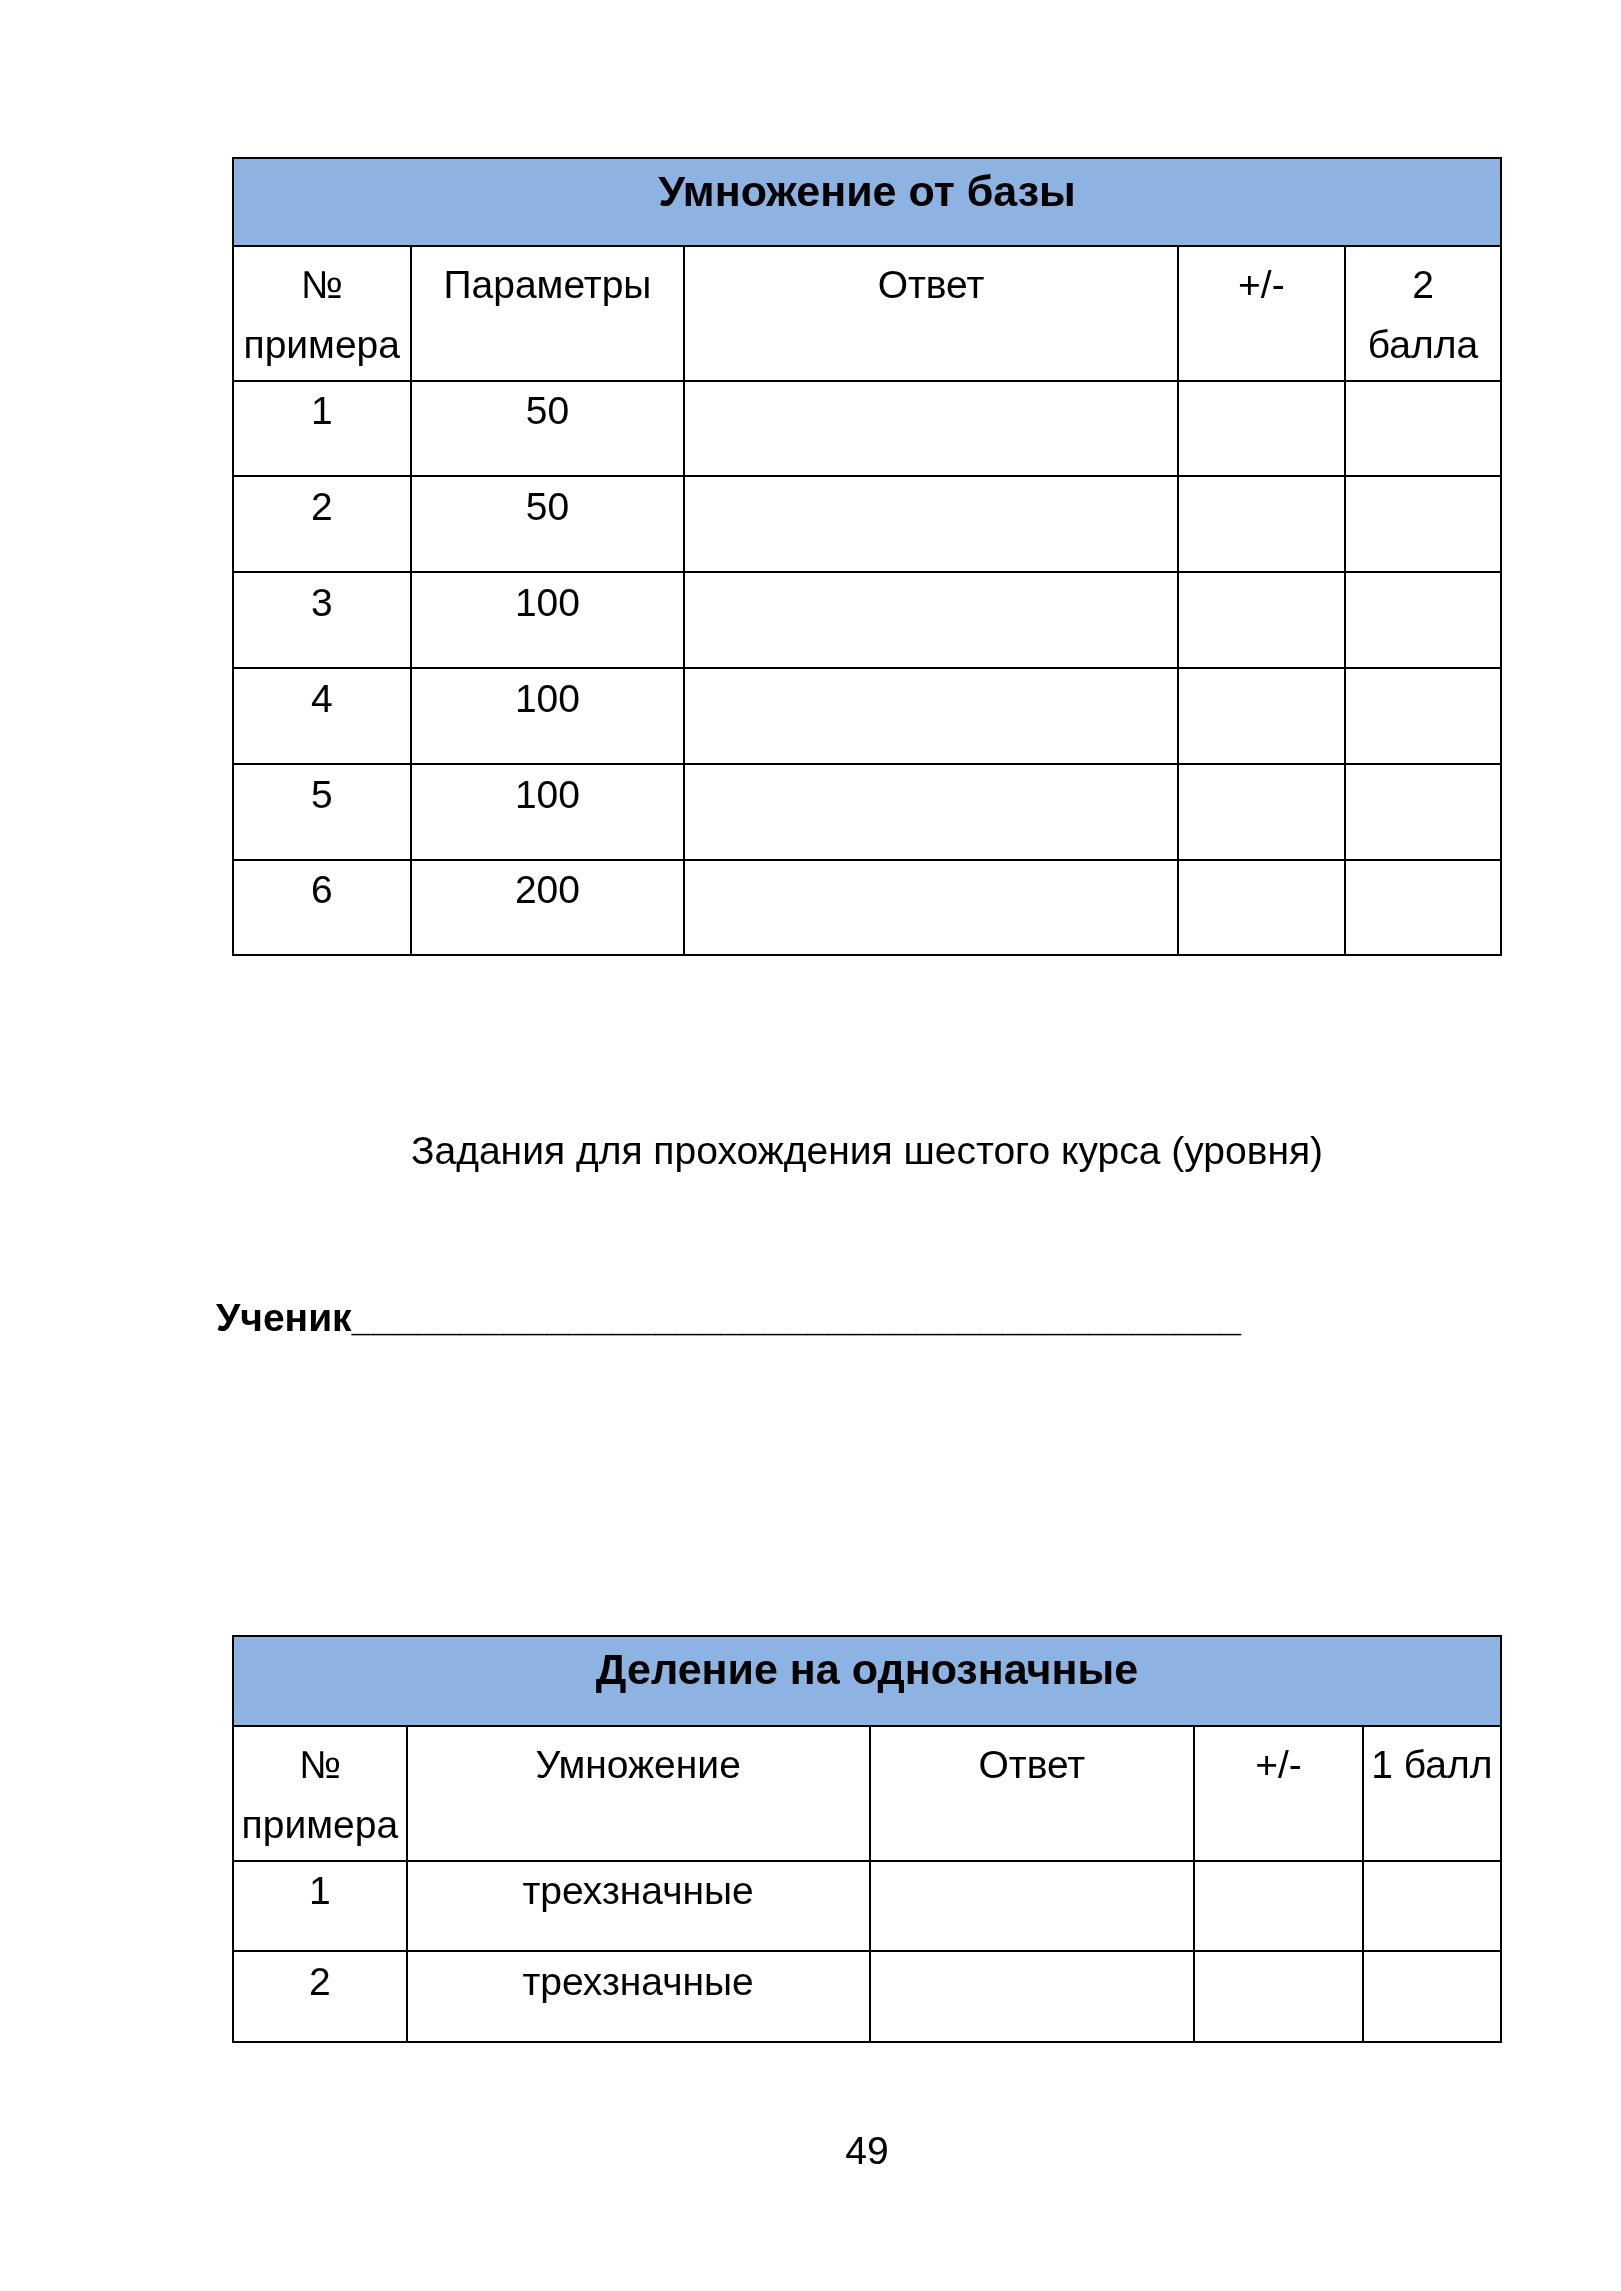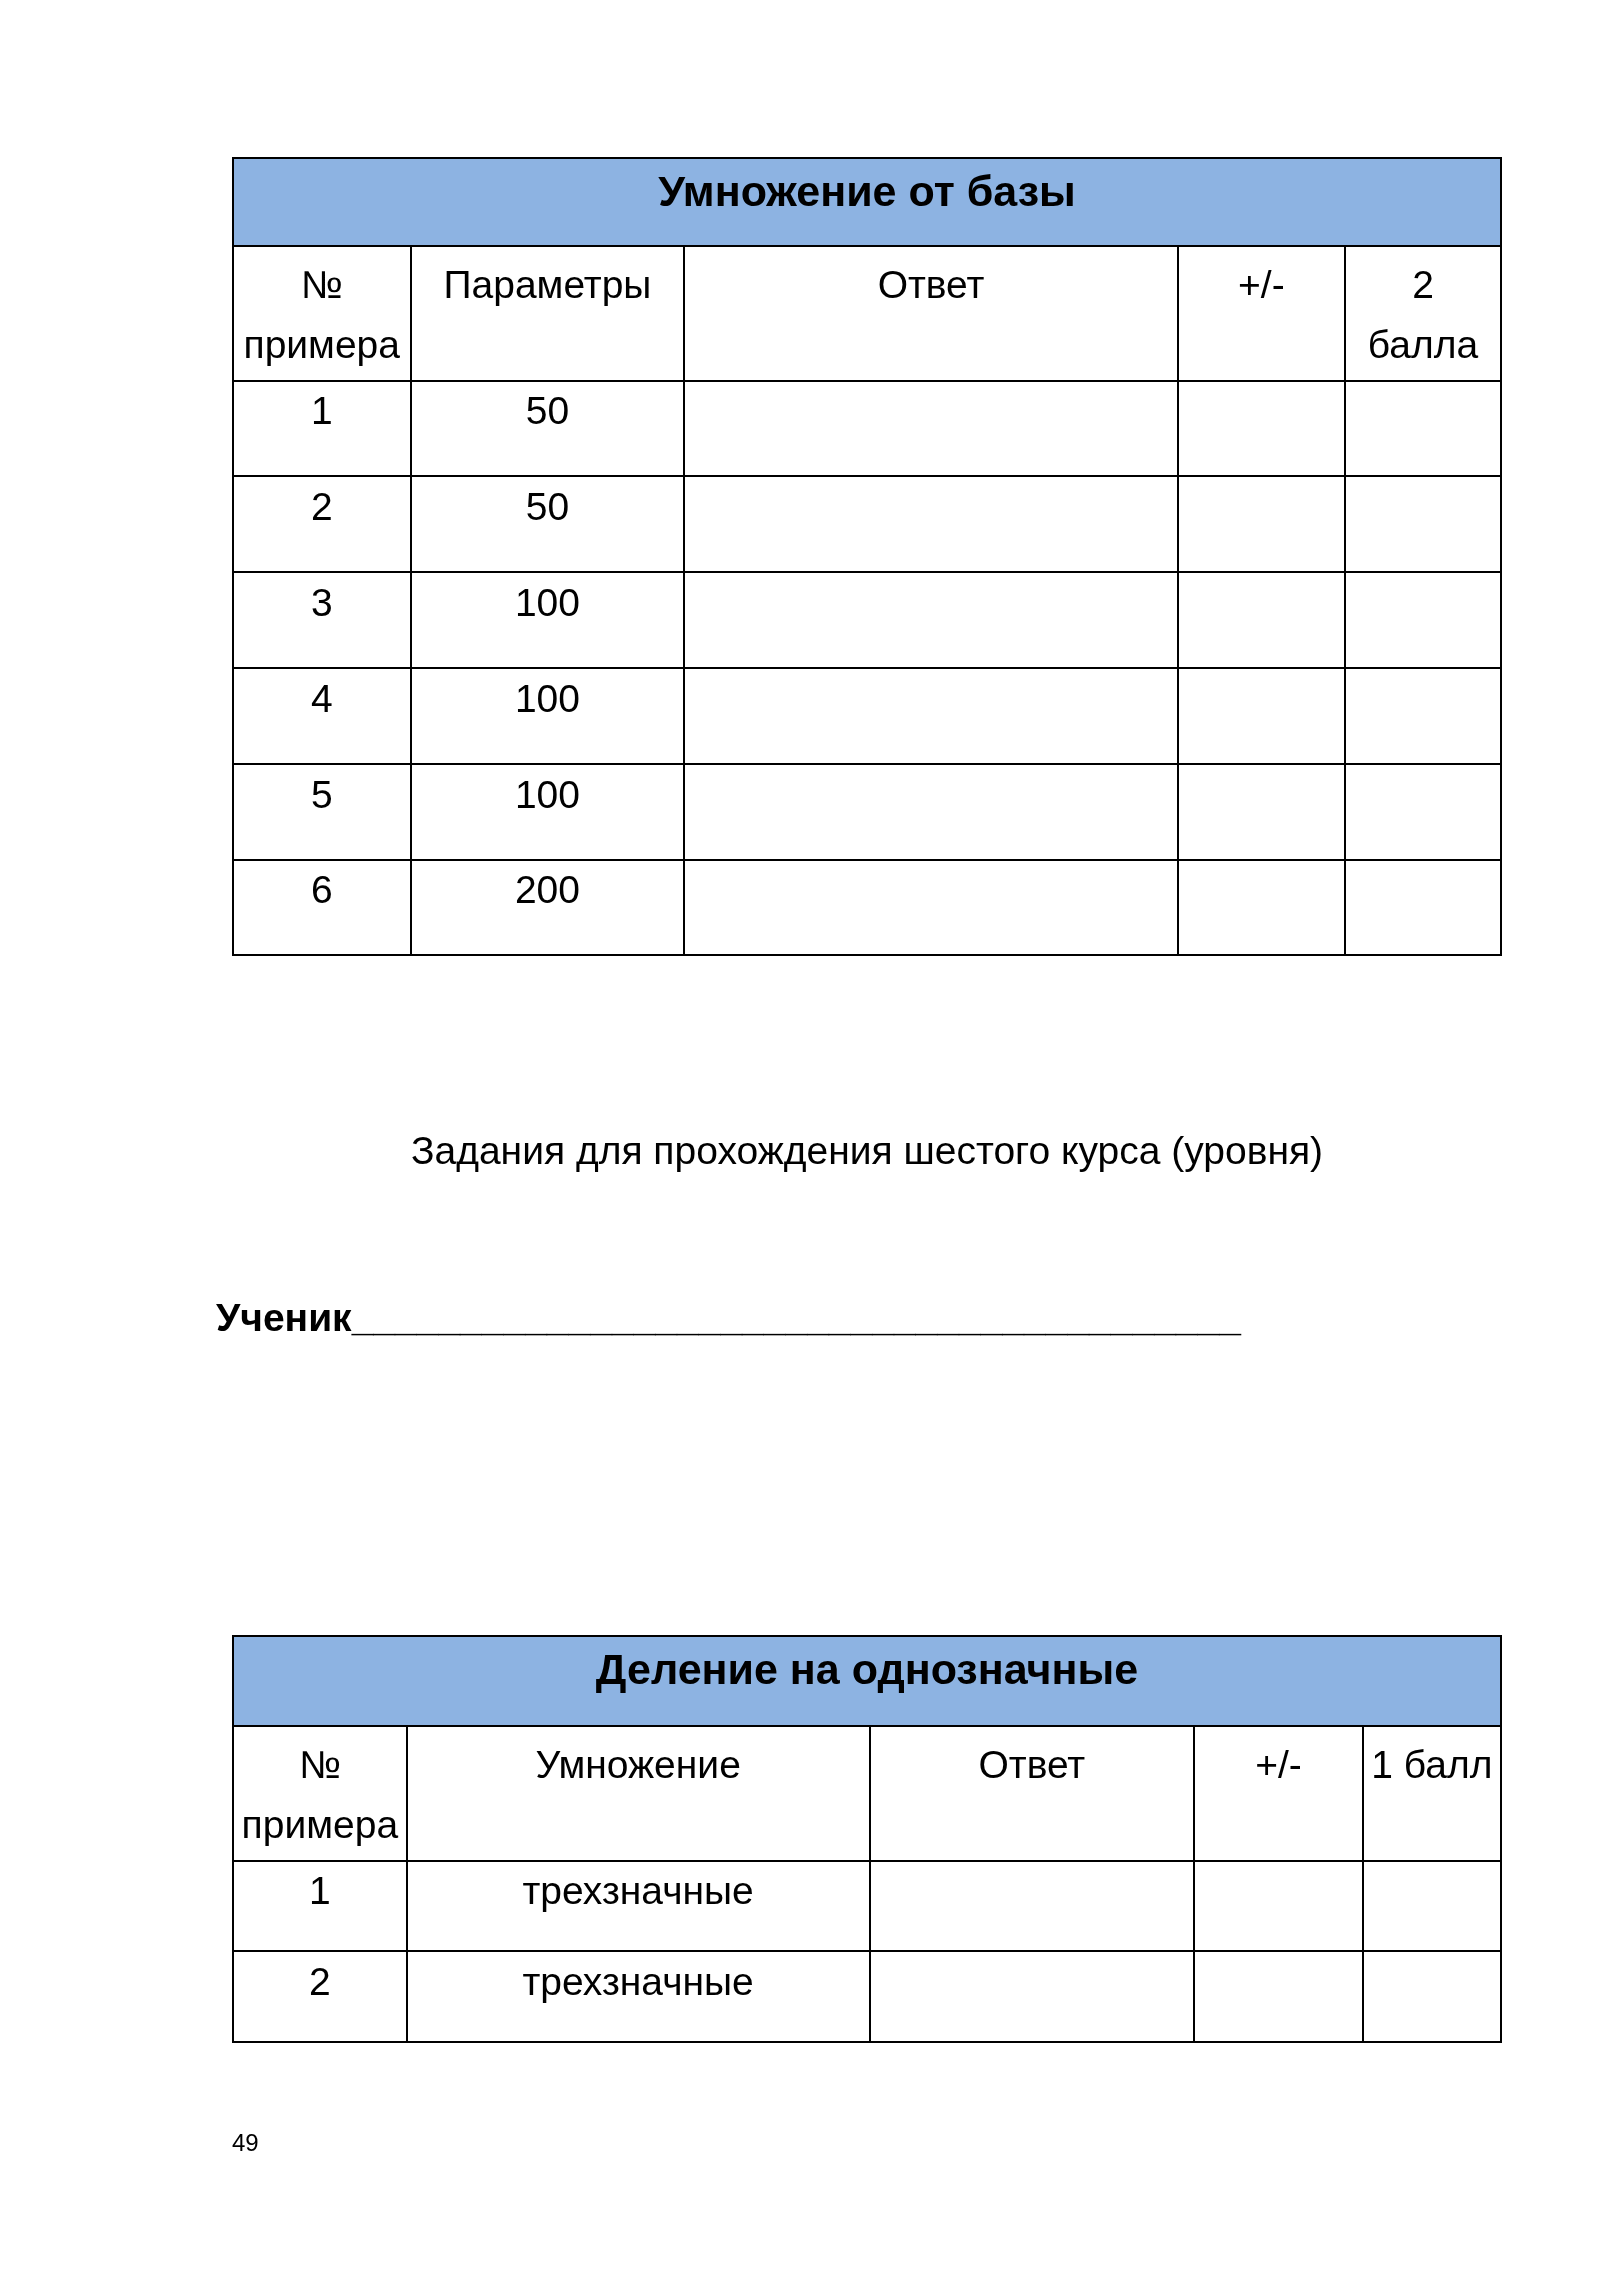--- a/index.html
+++ b/index.html
@@ -69,21 +69,22 @@
   #date-line { top: 1387px; }
   .blank {
     font-weight: bold;
     letter-spacing: 0;
   }
   .page-number {
     position: absolute;
     left: 232px;
     top: 2129px;
     width: 1270px;
-    font-size: 24px;
+    text-align: center;
+    font-size: 39px;
   }
 </style>
 </head>
 <body>
 
 <div class="page">
 
   <table id="table1" class="score-table">
     <colgroup>
       <col style="width:14%">

